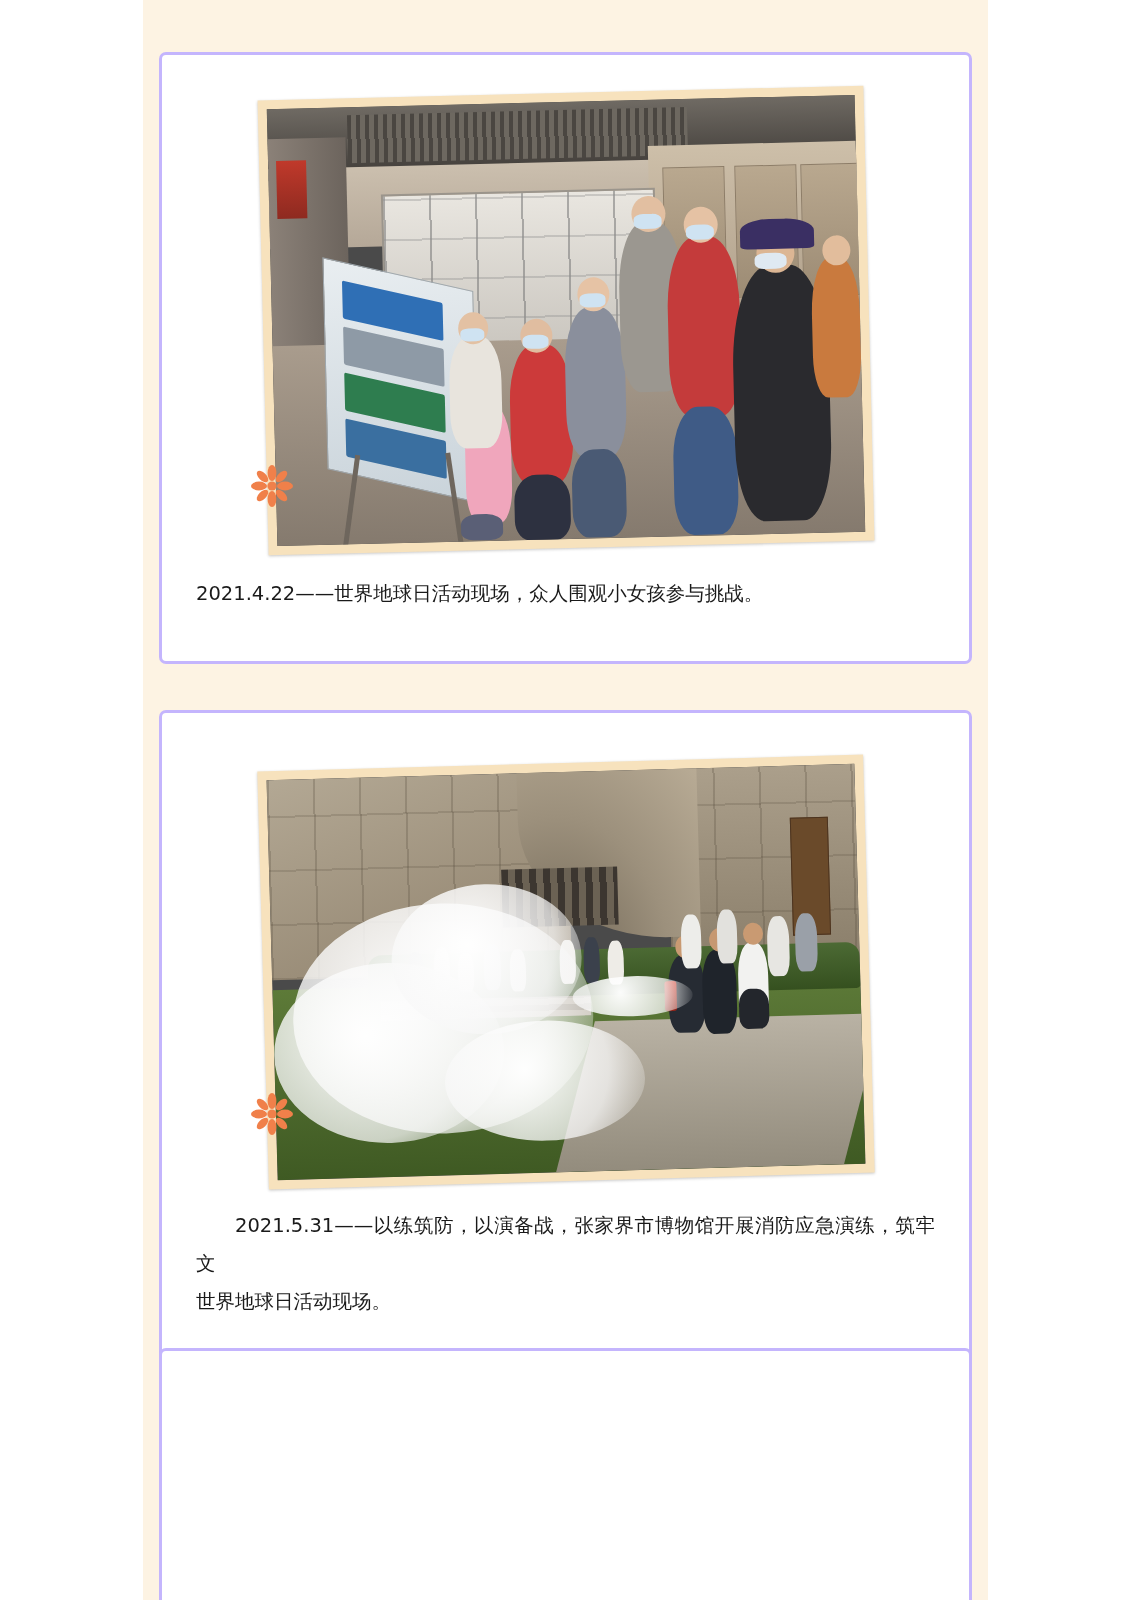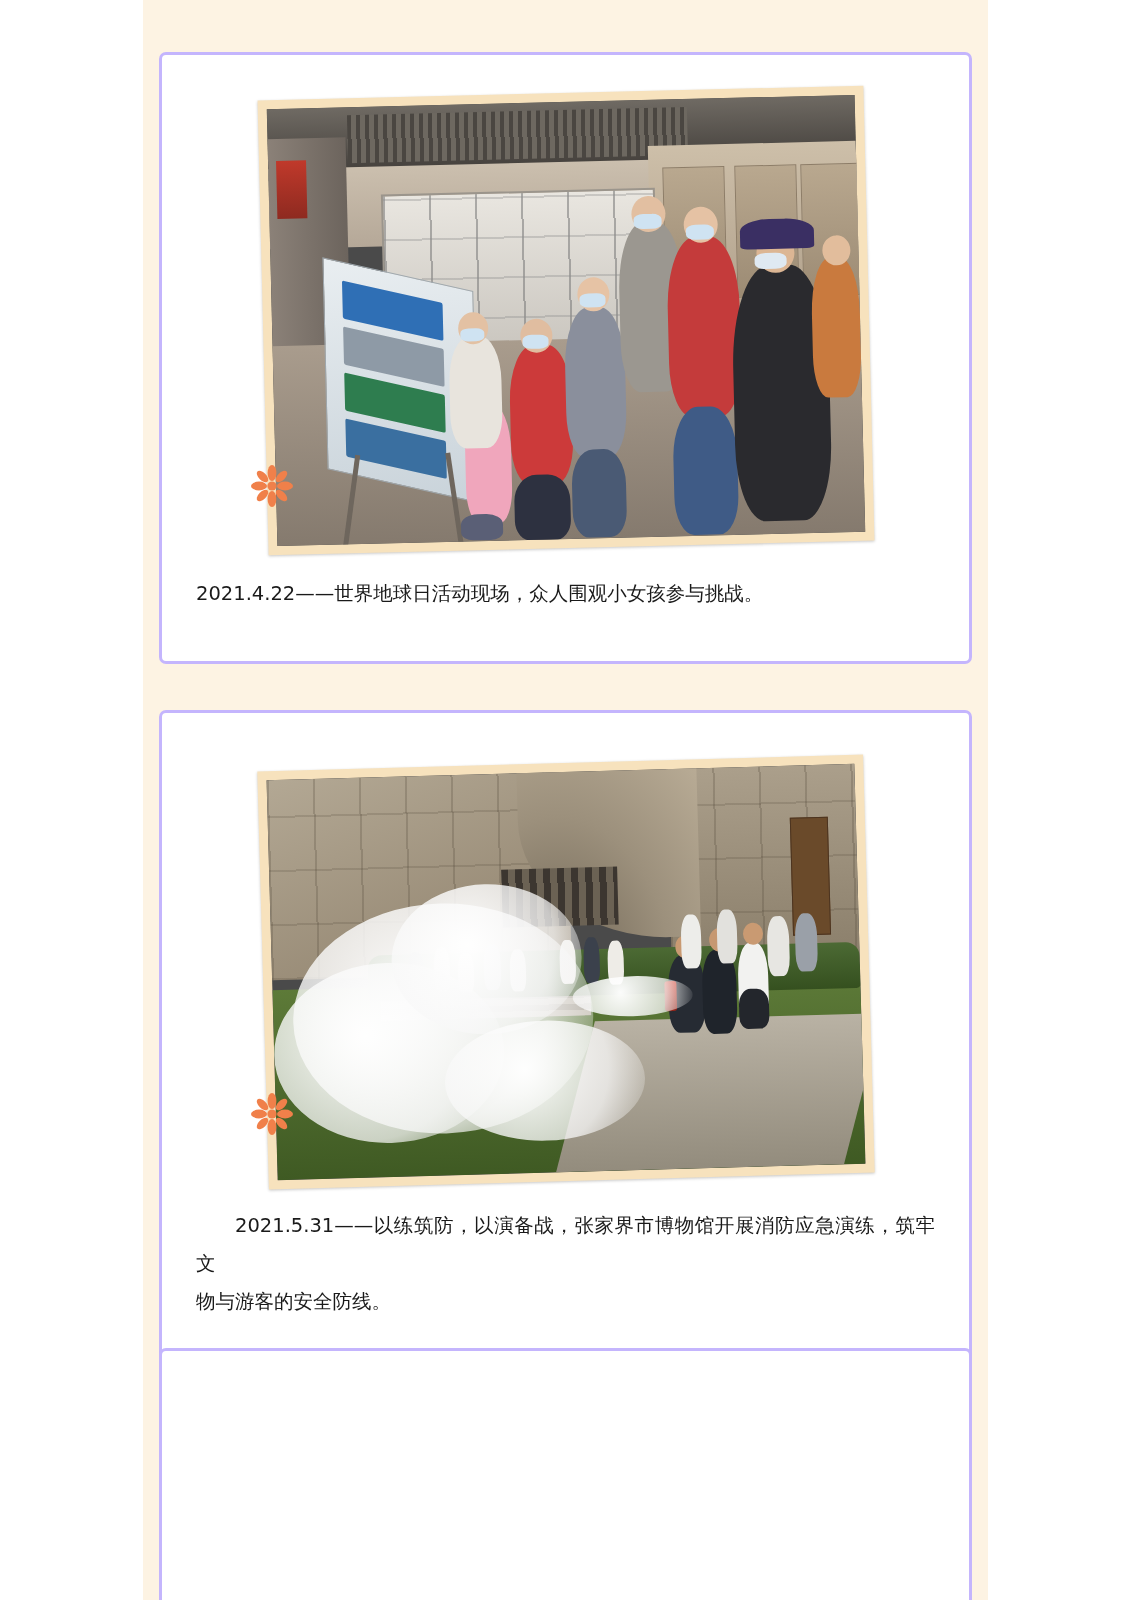--- a/index.html
+++ b/index.html
@@ -376,21 +376,21 @@
               <ellipse cx="30.5" cy="11.5" rx="7.2" ry="3.8" transform="rotate(-45 30.5 11.5)"></ellipse>
               <ellipse cx="11.5" cy="30.5" rx="7.2" ry="3.8" transform="rotate(-45 11.5 30.5)"></ellipse>
               <circle cx="21" cy="21" r="4.6"></circle>
             </g>
           </svg>
         </div>
       </div>
 
       <div class="caption" style="top:494px;">
         <span class="indent"></span><span>2021.5.31——以练筑防，以演备战，张家界市博物馆开展消防应急演练，筑牢文</span><br>
-        <span>物与游客的安全防线。</span>
+        <span>世界地球日活动现场。</span>
       </div>
     </div>
 
     <div class="card" id="card3">
       <div class="caption" style="top:24px;"></div>
     </div>
 
   </div>
 </div>
 

